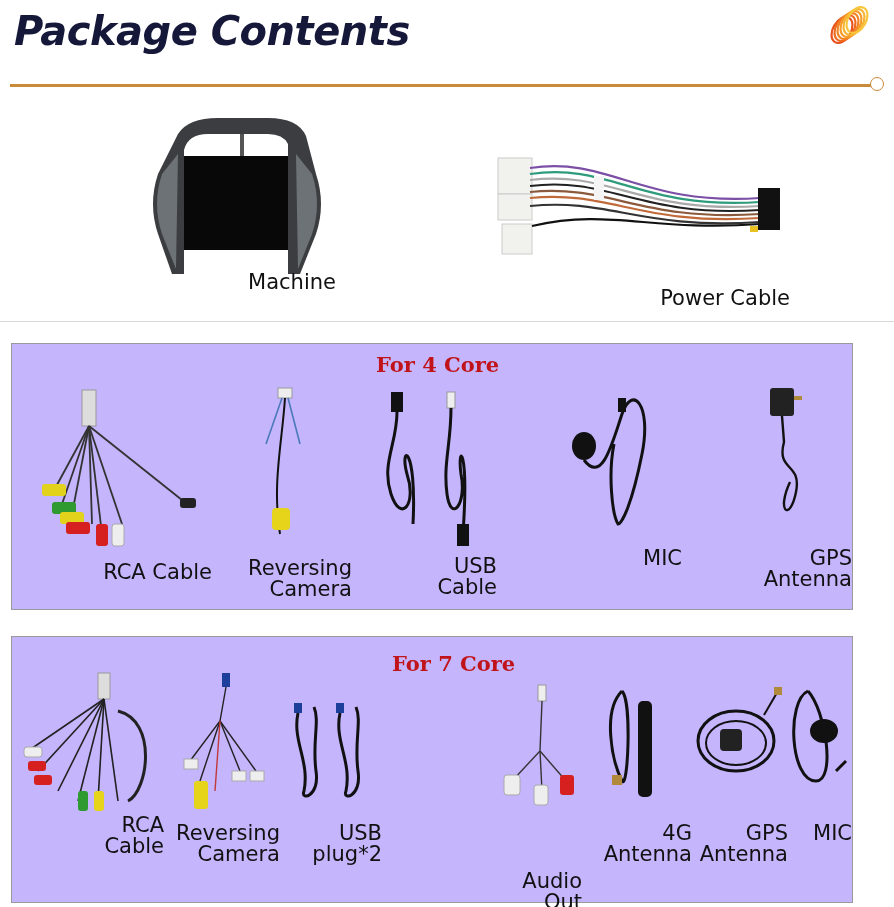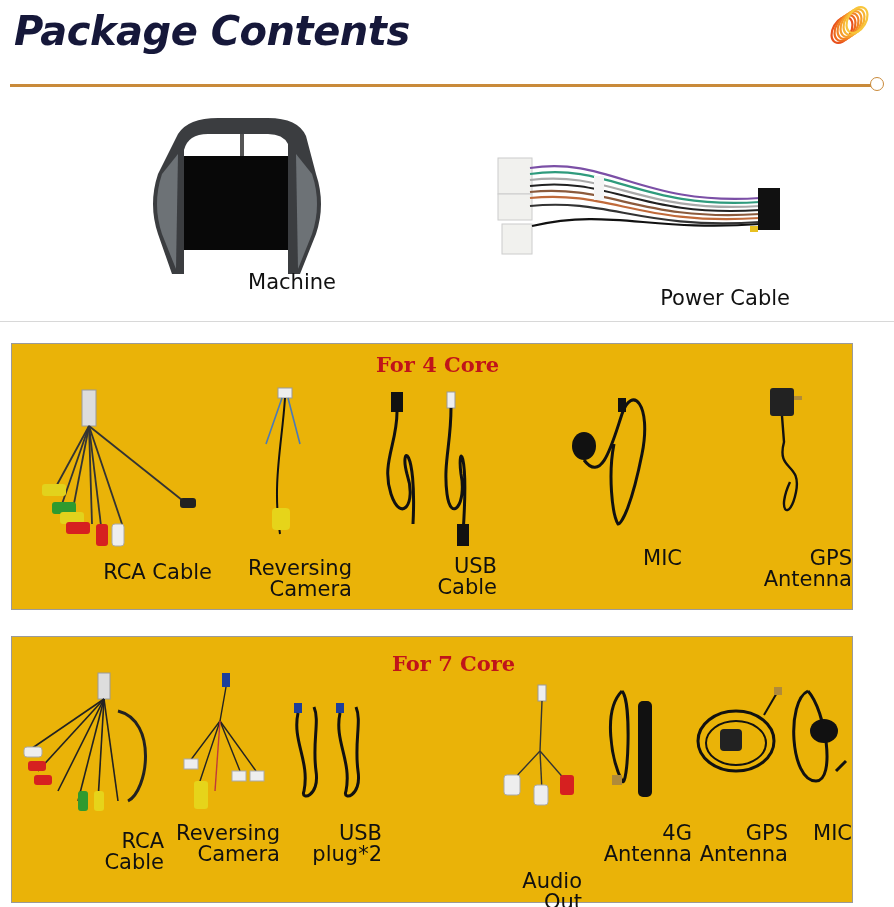--- a/index.html
+++ b/index.html
@@ -4,21 +4,21 @@
 <style>
   html, body { margin: 0; padding: 0; background: #ffffff; }
   body { width: 894px; height: 907px; position: relative; overflow: hidden; font-family: "DejaVu Sans", sans-serif; color: #111; }
   .title { position: absolute; left: 14px; top: 8px; font-family: "DejaVu Sans", sans-serif; font-weight: bold; font-size: 40px; letter-spacing: -0.5px; color: #16183a; font-style: italic; }
   .logo { position: absolute; left: 826px; top: 4px; width: 46px; height: 46px; }
   .rule { position: absolute; left: 10px; top: 84px; width: 862px; height: 3px; background: #c98a3a; }
   .rule-dot { position: absolute; left: 870px; top: 77px; width: 14px; height: 14px; border-radius: 50%; border: 1.5px solid #c98a3a; background: #fff; box-sizing: border-box; }
   .divider { position: absolute; left: 0; top: 321px; width: 894px; height: 1px; background: #d8d8d8; }
   .item { position: absolute; }
   .label { position: absolute; text-align: right; font-size: 21px; line-height: 21px; color: #111; white-space: pre-line; }
-  .box { position: absolute; border: 1px solid #9a9a9a; background: #eab308; }
+  .box { position: absolute; border: 1px solid #9a9a9a; background: #c4b5fd; }
   .core-title { position: absolute; font-family: "DejaVu Serif", serif; font-weight: bold; font-size: 21px; color: #c0141a; }
   svg { display: block; }
 </style>
 </head>
 <body>
 
 <div class="title">Package Contents</div>
 <div class="logo">
   <svg width="46" height="46" viewBox="0 0 46 46">
     <g fill="none" stroke-width="2.2">
@@ -169,21 +169,21 @@
             <path d="M86 28 L100 130"></path>
           <path d="M100 40 C140 50 130 120 110 130" stroke-width="3"></path>
         </g>
         <rect x="6" y="76" width="18" height="10" rx="3" fill="#eee" stroke="#aaa"></rect>
         <rect x="10" y="90" width="18" height="10" rx="3" fill="#d62020"></rect>
         <rect x="16" y="104" width="18" height="10" rx="3" fill="#d62020"></rect>
         <rect x="60" y="120" width="10" height="20" rx="3" fill="#2f9a2f"></rect>
         <rect x="76" y="120" width="10" height="20" rx="3" fill="#e6d41a"></rect>
       </svg>
     </div>
-    <div class="label" style="left:0;top:160px;width:150px;">RCA
+    <div class="label" style="left:0;top:144px;width:150px;">RCA
 Cable</div>
   </div>
 
   <div class="item" style="left:148px;top:34px;width:120px;height:220px;">
     <div style="position:absolute;left:10px;top:0;">
       <svg width="100" height="140" viewBox="0 0 100 140">
         <rect x="52" y="2" width="8" height="14" fill="#1c3f9c"></rect>
         <g fill="none" stroke="#222" stroke-width="1.4">
           <path d="M56 16 L50 50 L20 90"></path>
             <path d="M50 50 L30 110"></path>

